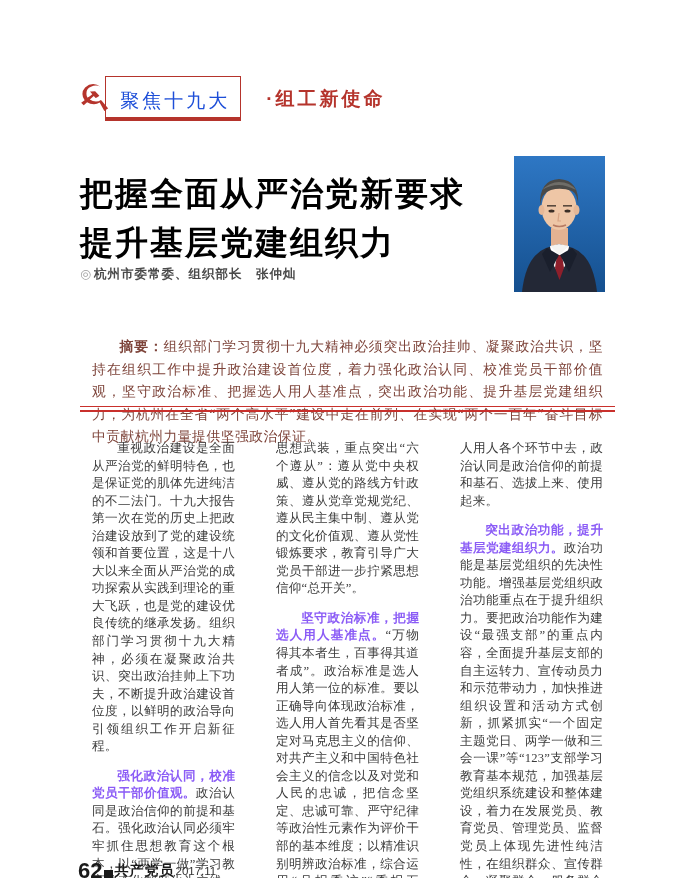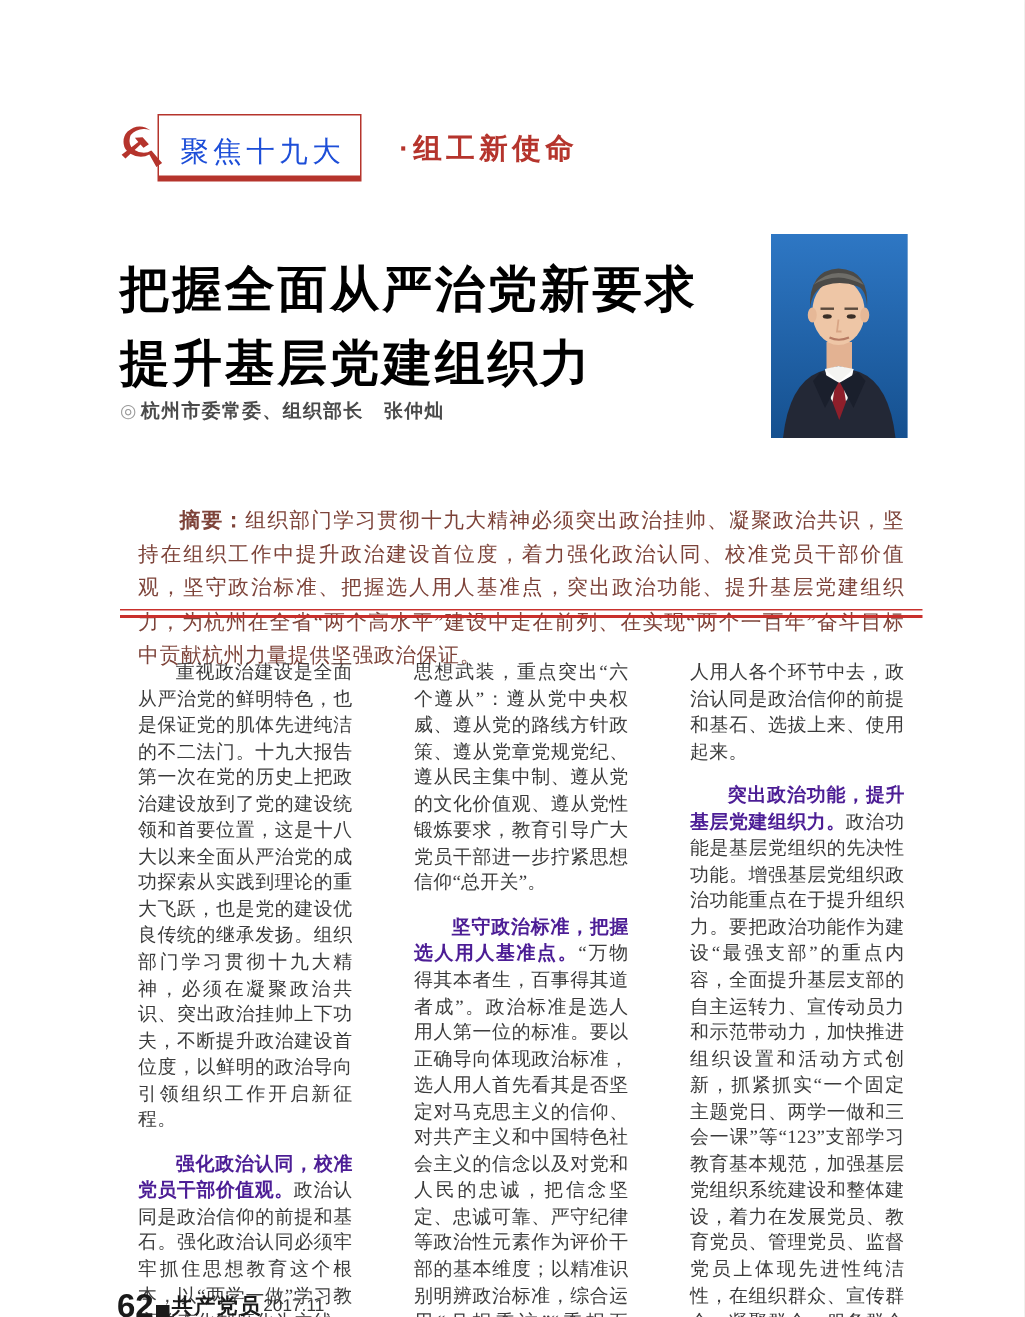--- a/index.html
+++ b/index.html
@@ -88,21 +88,21 @@
     margin:12px;
     font-size:12.6px;line-height:17.55px;
     color:#3b3b3b;
     text-align:justify;
     text-indent:2em;
     letter-spacing:.2px;
   }
   .col p.cont{text-indent:0;}
   .para-lead{
     font-family:Liberation Serif, serif;
-    color:#4c1d95;
+    color:#8b5cf6;
     letter-spacing:0;
   }
   
   .footer{
     position:absolute;left:78px;top:826px;
     display:flex;align-items:center;margin-top:32px;
   }
   .page-num{
     font-size:22px;font-weight:bold;color:#1a1a1a;
     font-family:"Liberation Sans","DejaVu Sans",sans-serif;

